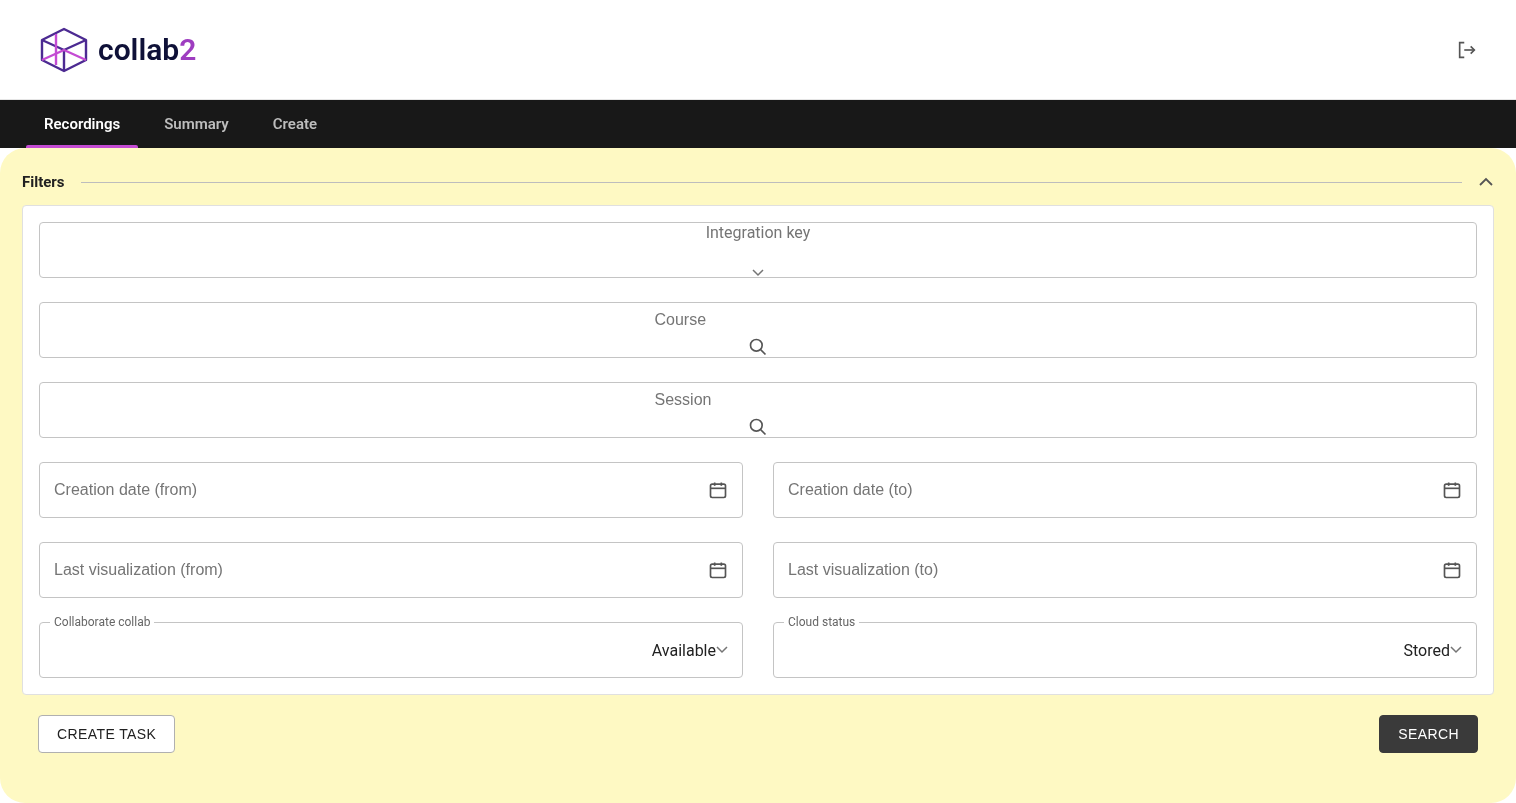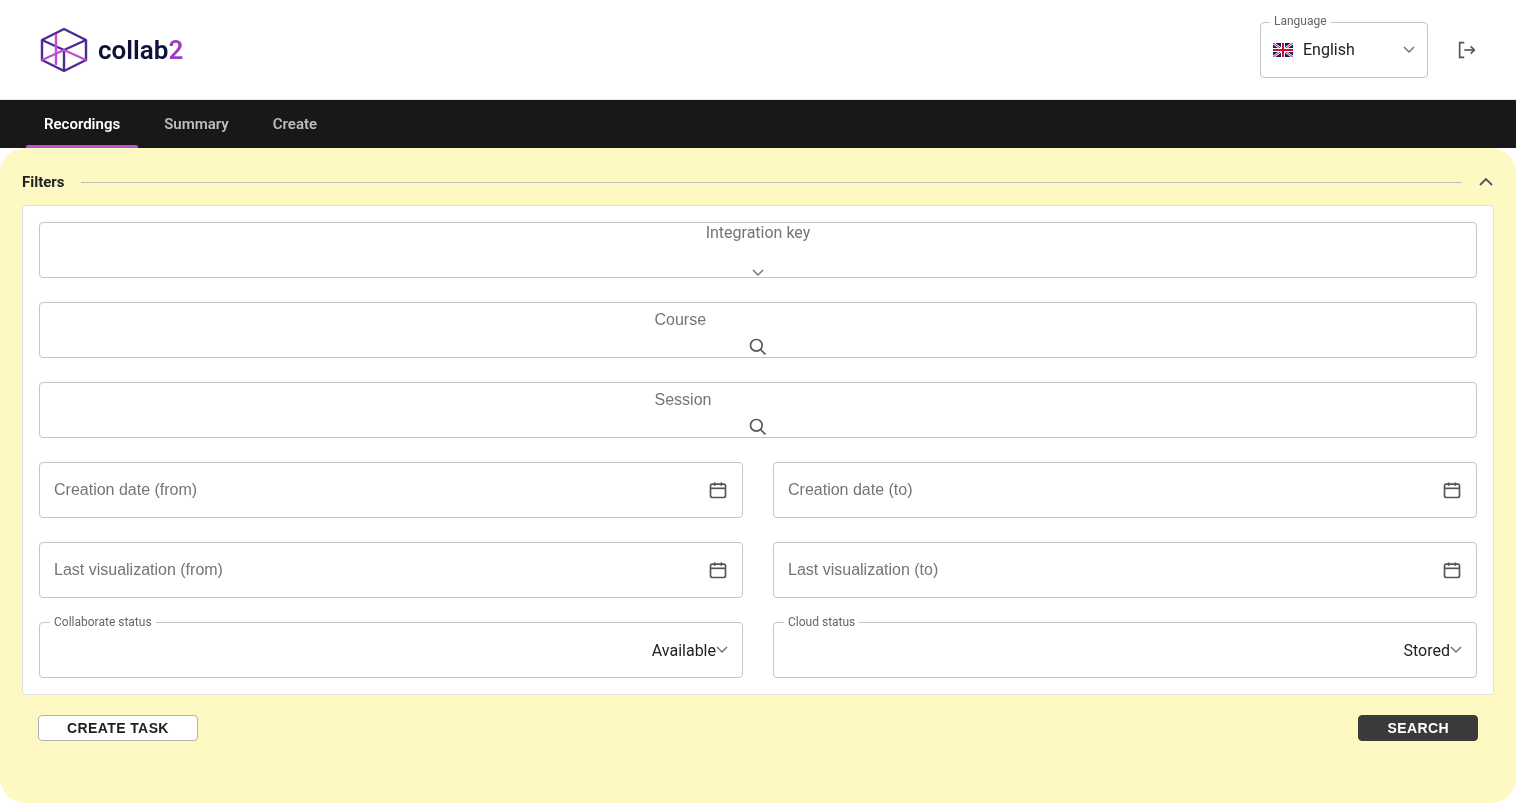--- a/index.html
+++ b/index.html
@@ -14,21 +14,21 @@
       display: flex;
       align-items: center;
       justify-content: space-between;
       padding: 16px 38px;
       border-bottom: 1px solid #e5e5e5;
       background: #fff;
       height: 100px;
     }
     .logo { display: flex; align-items: center; gap: 8px; }
     .logo svg { display: block; }
-    .logo-text { font-size: 26px; font-weight: 600; color: #0f1138; letter-spacing: 0; }
+    .logo-text { font-size: 30px; font-weight: 600; color: #0f1138; letter-spacing: 0; }
     .logo-text .two { color: #9e3dc0; }
     .header-right { display: flex; align-items: center; gap: 28px; }
     .lang-wrap { position: relative; }
     .lang-field {
       border: 1px solid #c4c4c4;
       border-radius: 4px;
       min-width: 168px;
       height: 56px;
       display: flex;
       align-items: center;
@@ -138,24 +138,24 @@
     }
     .row .field { flex: 1; }
     .row.last { margin-bottom: 0; }
 
     .actions {
       display: flex;
       justify-content: space-between;
       padding: 20px 38px 0 38px;
     }
     .btn {
-      height: 26px;
-      padding: 0 28px;
+      height: 38px;
+      padding: 0 18px;
       font-size: 14px;
-      font-weight: 700;
+      font-weight: 400;
       letter-spacing: 0.4px;
       border-radius: 4px;
       cursor: pointer;
       text-transform: uppercase;
     }
     .btn.outline {
       background: #fff;
       border: 1px solid #b0b0b0;
       color: #212121;
     }
@@ -177,36 +177,20 @@
         <polyline points="26,23 26,44" stroke="#4c2a92"></polyline>
         <polyline points="4,33 26,23 48,33" stroke="#c44bd3"></polyline>
         <polyline points="18,7 18,38" stroke="#c44bd3"></polyline>
       </g>
     </svg>
     <span class="logo-text">
       <span>collab</span><span class="two">2</span>
     </span>
   </div>
   <div class="header-right">
-    <div class="lang-wrap">
-      <span class="lang-label">Language</span>
-      <div class="lang-field">
-        <svg class="flag" viewBox="0 0 20 14">
-          <rect width="20" height="14" fill="#012169"></rect>
-          <path d="M0,0 L20,14 M20,0 L0,14" stroke="#fff" stroke-width="2.5"></path>
-          <path d="M0,0 L20,14 M20,0 L0,14" stroke="#C8102E" stroke-width="1"></path>
-          <path d="M10,0 V14 M0,7 H20" stroke="#fff" stroke-width="4"></path>
-          <path d="M10,0 V14 M0,7 H20" stroke="#C8102E" stroke-width="2"></path>
-        </svg>
-        <span class="lang-val">English</span>
-        <svg class="chev" width="12" height="8" viewBox="0 0 12 8">
-            <path d="M1 1 L6 6 L11 1" stroke="currentColor" stroke-width="1.5" fill="none"></path>
-          </svg>
-      </div>
-    </div>
     <svg class="logout-icon" width="22" height="22" viewBox="0 0 24 24" fill="none" stroke="currentColor" stroke-width="1.8">
       <path d="M9 4 H4 V20 H9"></path>
       <path d="M16 8 L20 12 L16 16"></path>
       <path d="M9 12 H20"></path>
     </svg>
   </div>
 </div>
 
 <div class="navbar">
   <div class="tab active">
@@ -291,21 +275,21 @@
             <rect x="3" y="5" width="18" height="16" rx="2"></rect>
             <line x1="3" y1="10" x2="21" y2="10"></line>
             <line x1="8" y1="3" x2="8" y2="7"></line>
             <line x1="16" y1="3" x2="16" y2="7"></line>
           </svg>
       </div>
     </div>
 
     <div class="row last">
       <div class="field">
-        <span class="floating">Collaborate status</span>
+        <span class="floating">Collaborate collab</span>
         <span class="val">Available</span>
         <svg class="chev" width="12" height="8" viewBox="0 0 12 8">
             <path d="M1 1 L6 6 L11 1" stroke="#757575" stroke-width="1.5" fill="none"></path>
           </svg>
       </div>
       <div class="field">
         <span class="floating">Cloud status</span>
         <span class="val">Stored</span>
         <svg class="chev" width="12" height="8" viewBox="0 0 12 8">
             <path d="M1 1 L6 6 L11 1" stroke="#757575" stroke-width="1.5" fill="none"></path>

